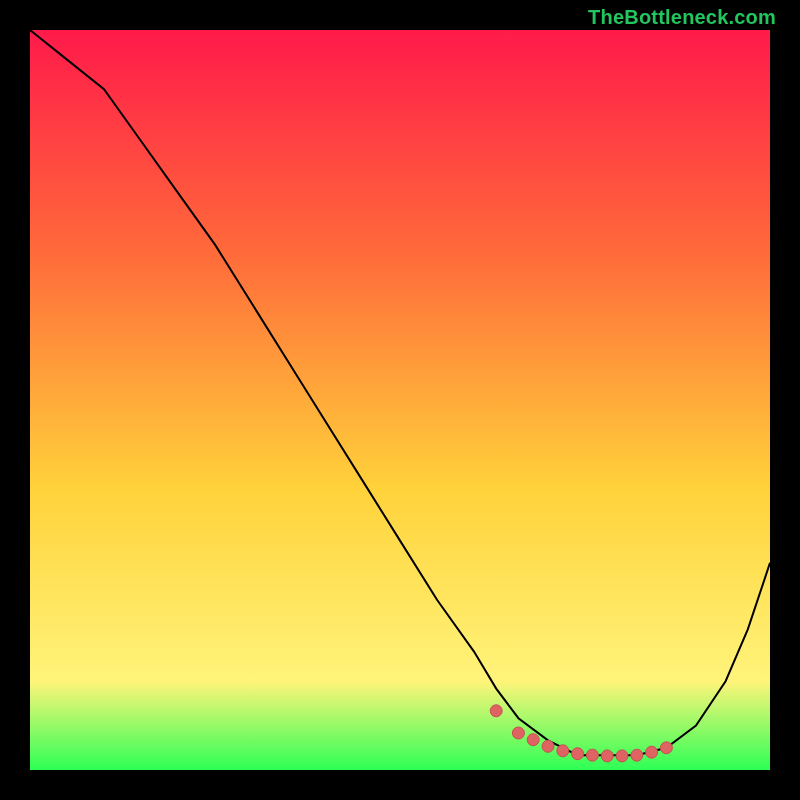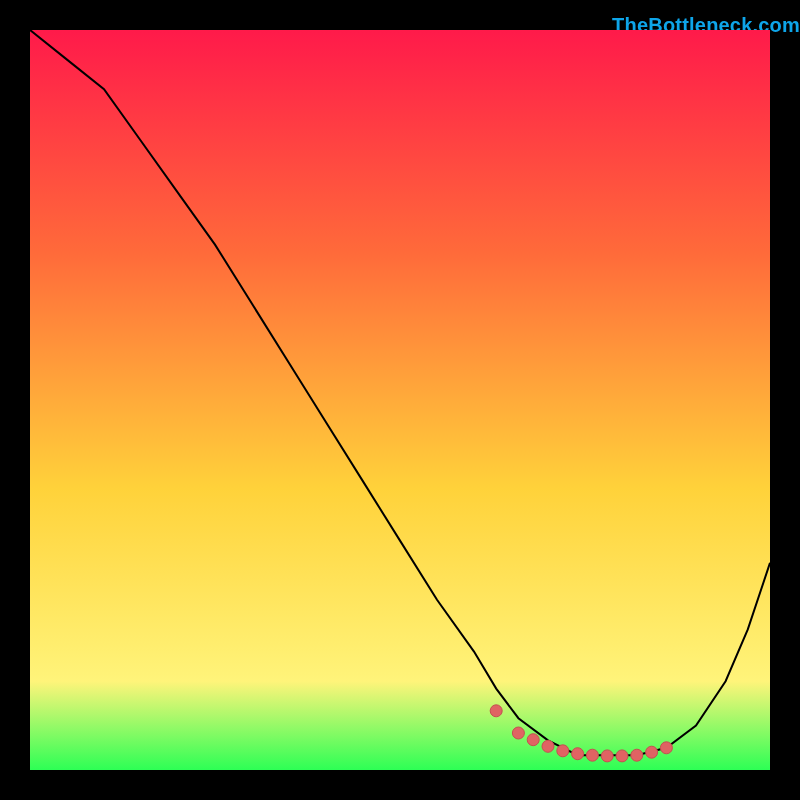--- a/index.html
+++ b/index.html
@@ -13,26 +13,25 @@
   }
   .stage {
     position: relative;
     width: 800px;
     height: 800px;
     background: #000;
   }
   .watermark {
     position: absolute;
     top: 6px;
-    right: 0;
-    color: #0ea5e9;
+    right: 24px;
+    color: #22c55e;
     font-size: 20px;
     font-weight: 600;
     letter-spacing: 0.2px;
-    margin-top: 8px;
   }
   .plot {
     position: absolute;
     left: 30px;
     top: 30px;
     width: 740px;
     height: 740px;
     overflow: hidden;
   }
   .plot svg {

